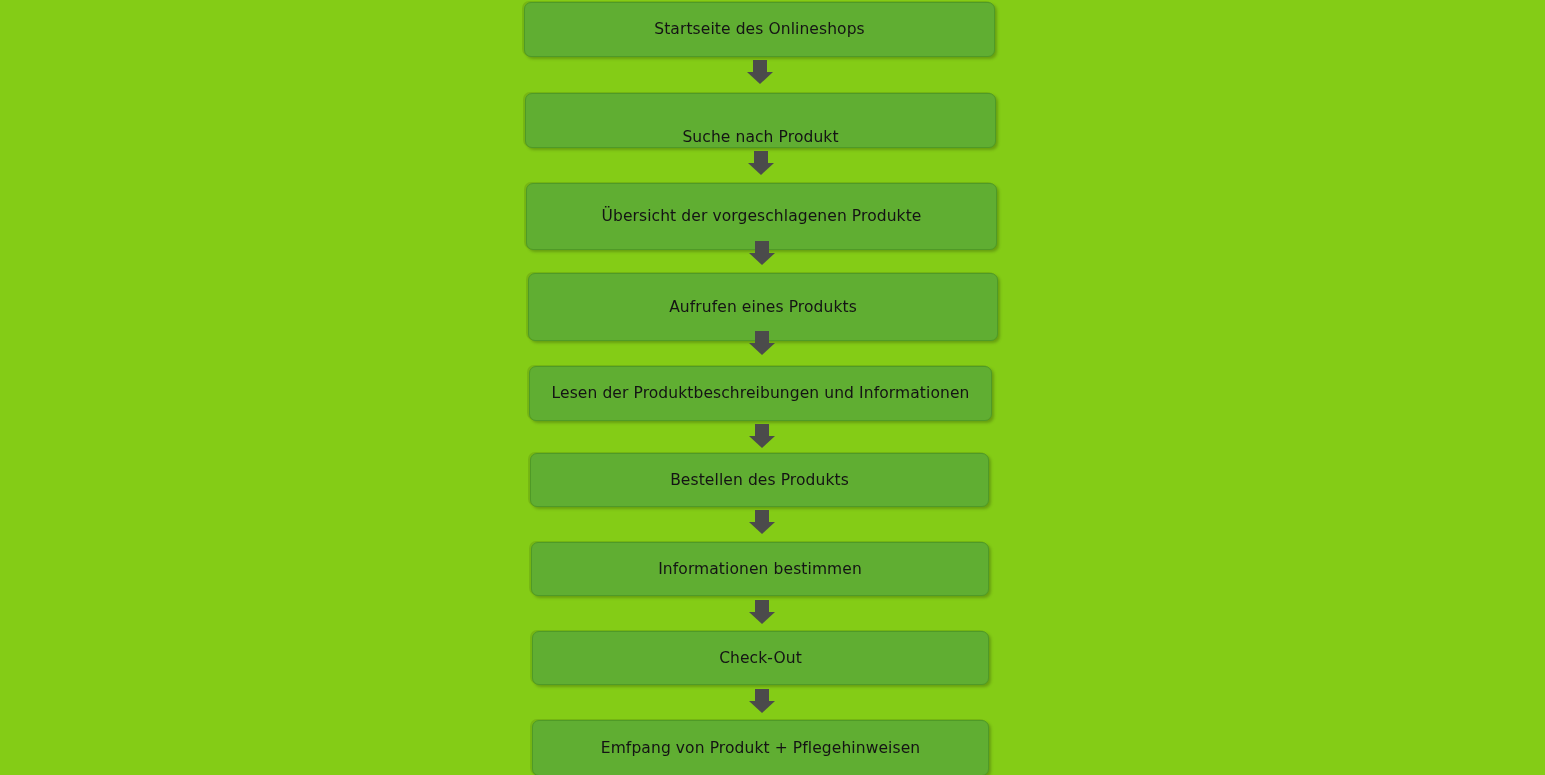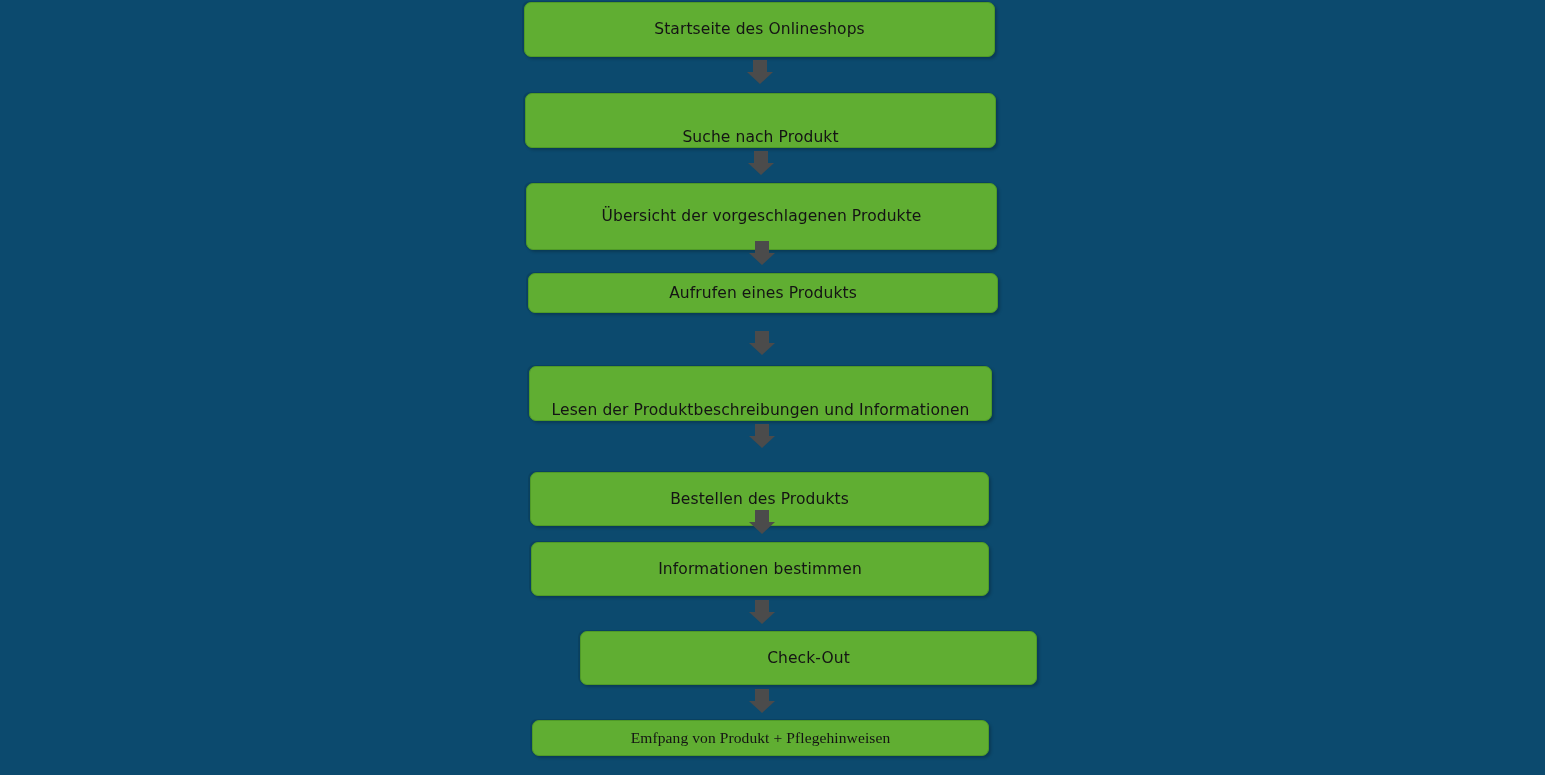--- a/index.html
+++ b/index.html
@@ -12,21 +12,21 @@
     width: 1545px;
     height: 775px;
     overflow: hidden;
     font-family: "DejaVu Sans", "Liberation Sans", sans-serif;
   }
 
   #flowchart {
     position: relative;
     width: 1545px;
     height: 775px;
-    background: #0c4a6e;
+    background: #84cc16;
   }
 
   
   .node {
     position: absolute;
     box-sizing: border-box;
     background: #60ae32;
     border: 1px solid #4f9a27;
     border-radius: 7px;
     box-shadow: -2px -1px 0 0 rgba(0,0,0,0.10),
@@ -96,62 +96,62 @@
 
   <div class="node" style="left:526px; top:183px; width:471px; height:67px;">
     <span class="node-label">Übersicht der vorgeschlagenen Produkte</span>
   </div>
 
   <div class="arrow" style="left:749px; top:241px;">
     <span class="shaft"></span>
     <span class="head"></span>
   </div>
 
-  <div class="node" style="left:528px; top:273px; width:470px; height:40px;">
+  <div class="node" style="left:528px; top:273px; width:470px; height:68px;">
     <span class="node-label">Aufrufen eines Produkts</span>
   </div>
 
   <div class="arrow" style="left:749px; top:331px;">
     <span class="shaft"></span>
     <span class="head"></span>
   </div>
 
-  <div class="node" style="left:529px; top:366px; width:463px; height:55px;align-items:flex-end;">
+  <div class="node" style="left:529px; top:366px; width:463px; height:55px;">
     <span class="node-label">Lesen der Produktbeschreibungen und Informationen</span>
   </div>
 
   <div class="arrow" style="left:749px; top:424px;">
     <span class="shaft"></span>
     <span class="head"></span>
   </div>
 
-  <div class="node" style="left:530px; top:453px; width:459px; height:54px;margin-top:19px;">
+  <div class="node" style="left:530px; top:453px; width:459px; height:54px;">
     <span class="node-label">Bestellen des Produkts</span>
   </div>
 
   <div class="arrow" style="left:749px; top:510px;">
     <span class="shaft"></span>
     <span class="head"></span>
   </div>
 
   <div class="node" style="left:531px; top:542px; width:458px; height:54px;">
     <span class="node-label">Informationen bestimmen</span>
   </div>
 
   <div class="arrow" style="left:749px; top:600px;">
     <span class="shaft"></span>
     <span class="head"></span>
   </div>
 
-  <div class="node" style="left:532px; top:631px; width:457px; height:54px;margin-left:48px;">
+  <div class="node" style="left:532px; top:631px; width:457px; height:54px;">
     <span class="node-label">Check-Out</span>
   </div>
 
   <div class="arrow" style="left:749px; top:689px;">
     <span class="shaft"></span>
     <span class="head"></span>
   </div>
 
-  <div class="node" style="left:532px; top:720px; width:457px; height:36px;font-family:Liberation Serif, serif;">
+  <div class="node" style="left:532px; top:720px; width:457px; height:56px;">
     <span class="node-label">Emfpang von Produkt + Pflegehinweisen</span>
   </div>
 
 </div>
 
 </body></html>

